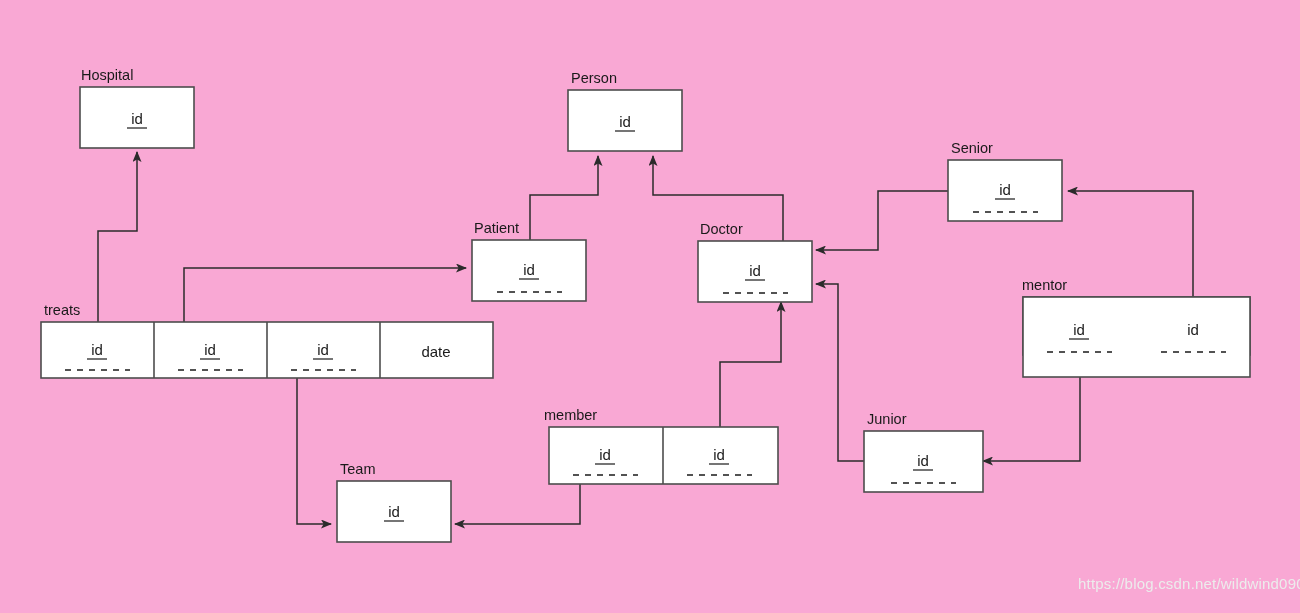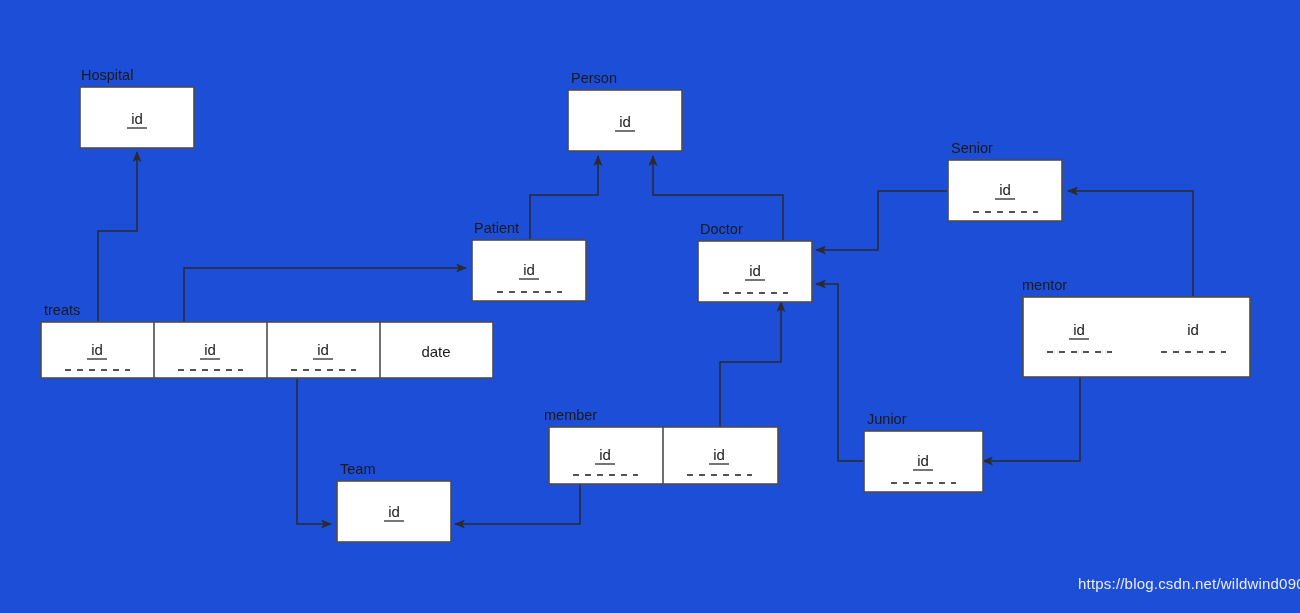--- a/index.html
+++ b/index.html
@@ -12,21 +12,21 @@
     font-family: "Liberation Sans", sans-serif;
     width: 1300px;
     height: 613px;
     overflow: hidden;
     position: relative;
   }
   #diagram-root {
     position: relative;
     width: 1300px;
     height: 613px;
-    background: #1d4ed8;
+    background: #f9a8d4;
   }
   svg.er-canvas {
     position: absolute;
     left: 0;
     top: 0;
     width: 1300px;
     height: 613px;
     display: block;
   }
   .entity-rect {

